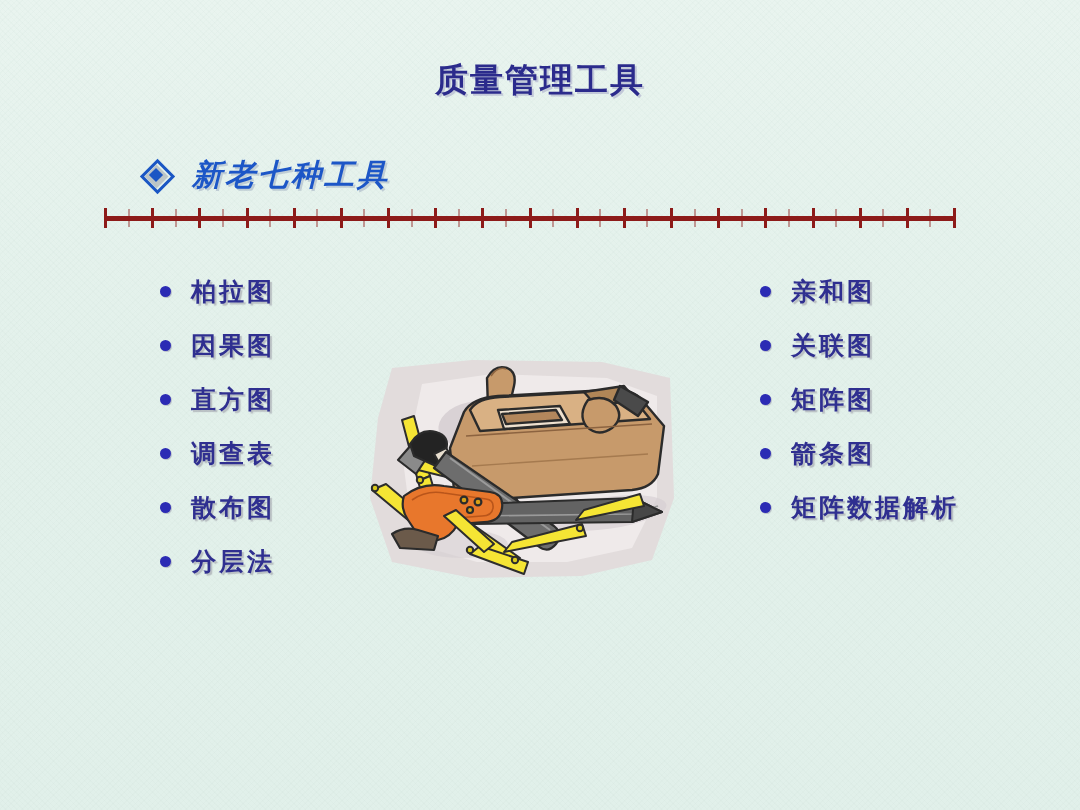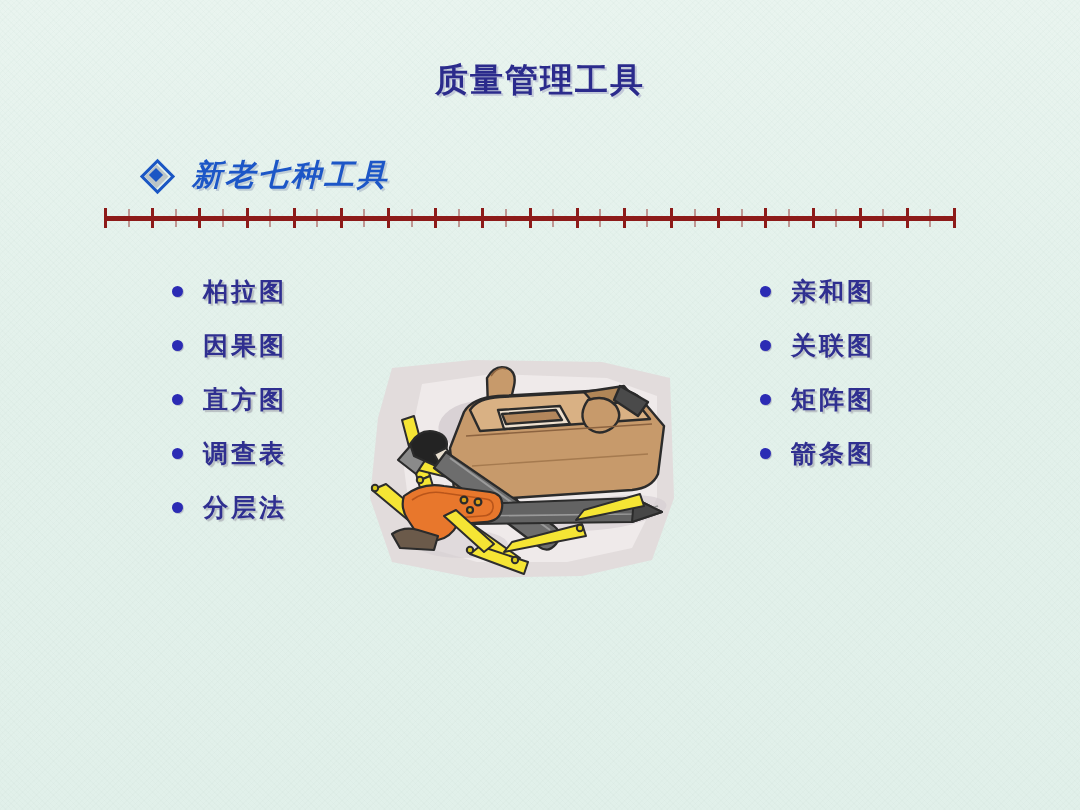--- a/index.html
+++ b/index.html
@@ -126,21 +126,21 @@
     width: 2px;
     height: 18px;
     top: 1px;
     background: rgba(141,27,25,0.42);
   }
 
   
   .col {
     position: absolute;
   }
-  .col.left  { left: 172px; top: 264px; text-align: center; }
+  .col.left  { left: 160px; top: 264px; text-align: center; }
   .col.right { left: 760px; top: 264px; }
 
   .list-item {
     display: flex;
     align-items: center;
     gap: 20px;
     height: 54px;
   }
   .dot {
     width: 11px;
@@ -243,40 +243,48 @@
       <div class="list-item">
         <span class="dot"></span>
         <span class="item-label">直方图</span>
       </div>
       <div class="list-item">
         <span class="dot"></span>
         <span class="item-label">调查表</span>
       </div>
       <div class="list-item">
         <span class="dot"></span>
+        <span class="item-label">散布图</span>
+      </div>
+      <div class="list-item">
+        <span class="dot"></span>
         <span class="item-label">分层法</span>
       </div>
     </div>
 
   <div class="col right">
       <div class="list-item">
         <span class="dot"></span>
         <span class="item-label">亲和图</span>
       </div>
       <div class="list-item">
         <span class="dot"></span>
         <span class="item-label">关联图</span>
       </div>
       <div class="list-item">
         <span class="dot"></span>
         <span class="item-label">矩阵图</span>
       </div>
       <div class="list-item">
         <span class="dot"></span>
         <span class="item-label">箭条图</span>
+      </div>
+      <div class="list-item">
+        <span class="dot"></span>
+        <span class="item-label">矩阵数据解析</span>
       </div>
     </div>
 
   <div class="clipart">
     <svg width="330" height="250" viewBox="0 0 330 250" xmlns="http://www.w3.org/2000/svg">
 
       <polygon points="40,20 120,12 250,14 318,30 322,150 300,212 230,228 120,230 40,214 18,150 26,70" fill="#e2dcdc"></polygon>
       <polygon points="70,36 140,26 255,30 305,48 305,150 280,200 215,214 125,214 62,196 52,120" fill="#efeaea"></polygon>
 
       <ellipse cx="120" cy="76" rx="34" ry="22" fill="#d2c9cd" opacity=".75" transform="rotate(-12 120 76)"></ellipse>

